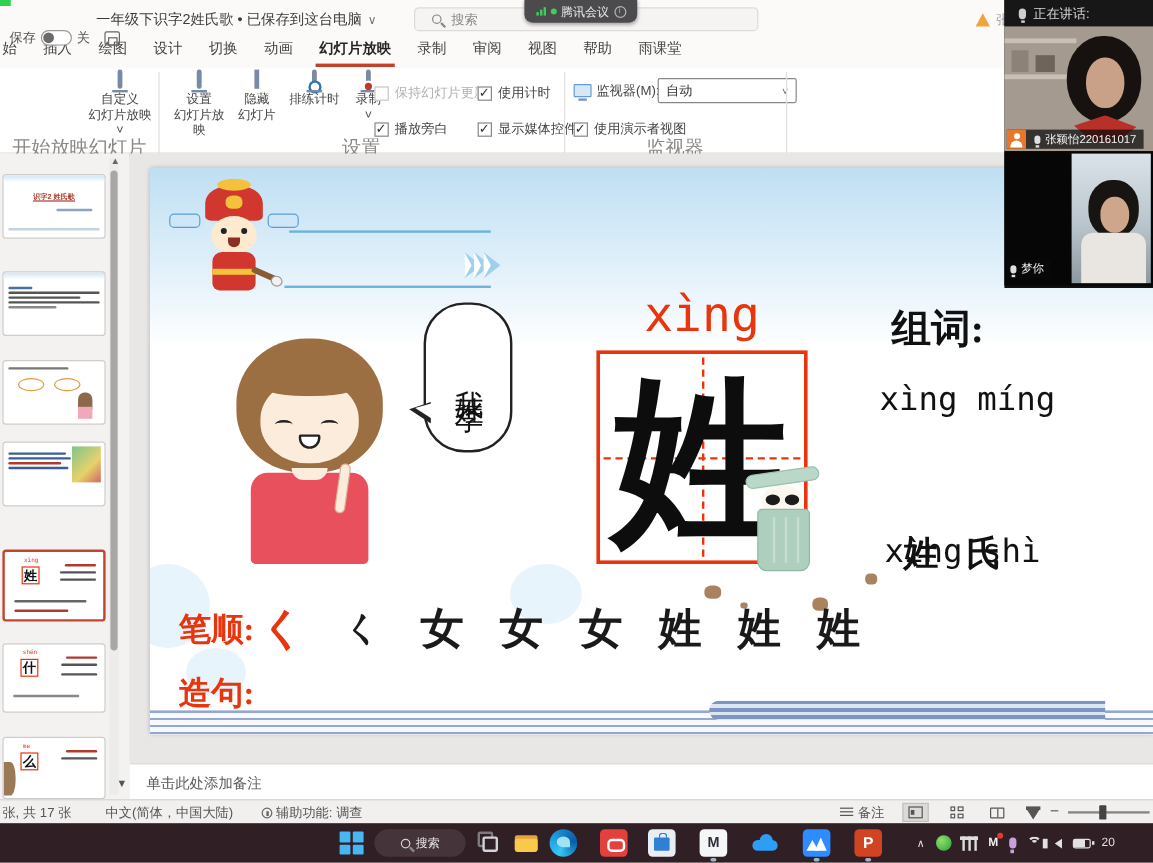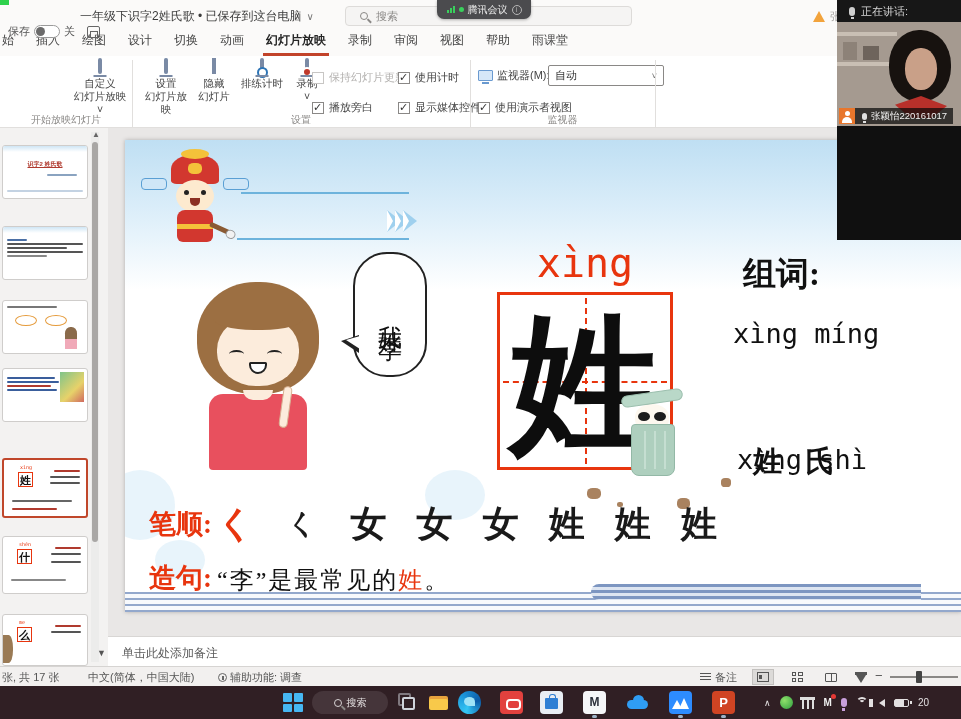--- a/index.html
+++ b/index.html
@@ -42,21 +42,21 @@
   .ribbon { left:0; top:56px; width:961px; height:72px; background:#fff; border-bottom:1px solid #e1dfdd; }
   .rb-btn { position:absolute; top:4px; text-align:center; font-size:10.5px; color:#444; line-height:1.25; }
   .rb-btn .lines { margin-top:4px; }
   .mon { width:27px; height:19px; border:2px solid #7a8aa5; border-radius:2px; background:#fff; position:relative; margin:0 auto; }
   .mon::after { content:""; position:absolute; left:50%; bottom:-5px; width:13px; height:2.5px; background:#7a8aa5; transform:translateX(-50%); }
   .mon.fill { background:#cfe3f7; }
   .mon .badge-clock { position:absolute; right:-6px; bottom:-6px; width:11px; height:11px; border:2px solid #2e75b6; border-radius:50%; background:#fff; }
   .mon .badge-rec { position:absolute; right:-5px; bottom:-5px; width:10px; height:10px; border-radius:50%; background:#c0392b; border:2px solid #fff; }
   .hide-ic { width:22px; height:19px; border:2px solid #7a8aa5; margin:0 auto; background:linear-gradient(135deg,#fff 50%,#9dc3e6 50%); }
   .vsep { position:absolute; top:4px; width:1px; height:108px; background:#e1dfdd; }
-  .grouplabel { position:absolute; top:57px; font-size:10px; color:#8a8886; text-align:center; }
+  .grouplabel { position:absolute; top:57px; font-size:16px; color:#8a8886; text-align:center; }
   .rb-check { position:absolute; display:flex; align-items:center; gap:5px; font-size:11px; color:#444; }
   .rb-check.disabled { color:#b3b1af; }
   .cb { width:12px; height:12px; border:1px solid #8a8886; background:#fff; position:relative; flex:none; }
   .cb.checked::after { content:"✓"; position:absolute; left:0px; top:-2px; font-size:11px; color:#333; }
   .rb-check.disabled .cb { border-color:#c8c6c4; }
   .dd { position:absolute; width:116px; height:21px; border:1px solid #8a8886; border-radius:2px; background:#fff; font-size:11px; color:#333; display:flex; align-items:center; padding:0 6px; justify-content:space-between; }
   .dd .ddchev { color:#666; font-size:9px; }
   .minimon { width:15px; height:11px; border:1.5px solid #6a9ad0; border-radius:1px; background:#d6e7f8; position:relative; display:inline-block; vertical-align:-2px; margin-right:4px; }
   .minimon::after { content:""; position:absolute; left:3px; bottom:-4px; width:7px; height:2px; background:#6a9ad0; }
 
@@ -485,23 +485,20 @@
       <span>ㄑ</span>
       <span>女</span>
       <span>女</span>
       <span>女</span>
       <span>姓</span>
       <span>姓</span>
       <span>姓</span>
     </div>
 
     <div class="rowlabel" style="left:24px; top:420px;">造句:</div>
-    <div class="sentence">
-      <span>“李”是最常见的</span><span class="red">姓</span><span>。</span>
-    </div>
 
     <div class="waves"></div>
   </div>
 </div>
 
 <div class="abs notesbar">
   <span>单击此处添加备注</span>
 </div>
 
 <div class="abs statusbar">
@@ -598,13 +595,24 @@
     <span class="shelf" style="left:26px; top:24px; width:16px; height:14px; background:#6e645c;"></span>
     <span class="p1hair"></span>
     <span class="p1face"></span>
     <span class="p1scarf"></span>
     <div class="namebar">
       <span class="avatar-sq"></span>
       <span class="mic-s"></span>
       <span>张颖怡220161017</span>
     </div>
   </div>
+  <div class="vid2">
+    <div class="vid2inner">
+      <span class="p2hair"></span>
+      <span class="p2face"></span>
+      <span class="p2body"></span>
+    </div>
+    <div class="namebar" style="bottom:6px;">
+      <span class="mic-s"></span>
+      <span>梦你</span>
+    </div>
+  </div>
 </div>
 
 </body></html>

